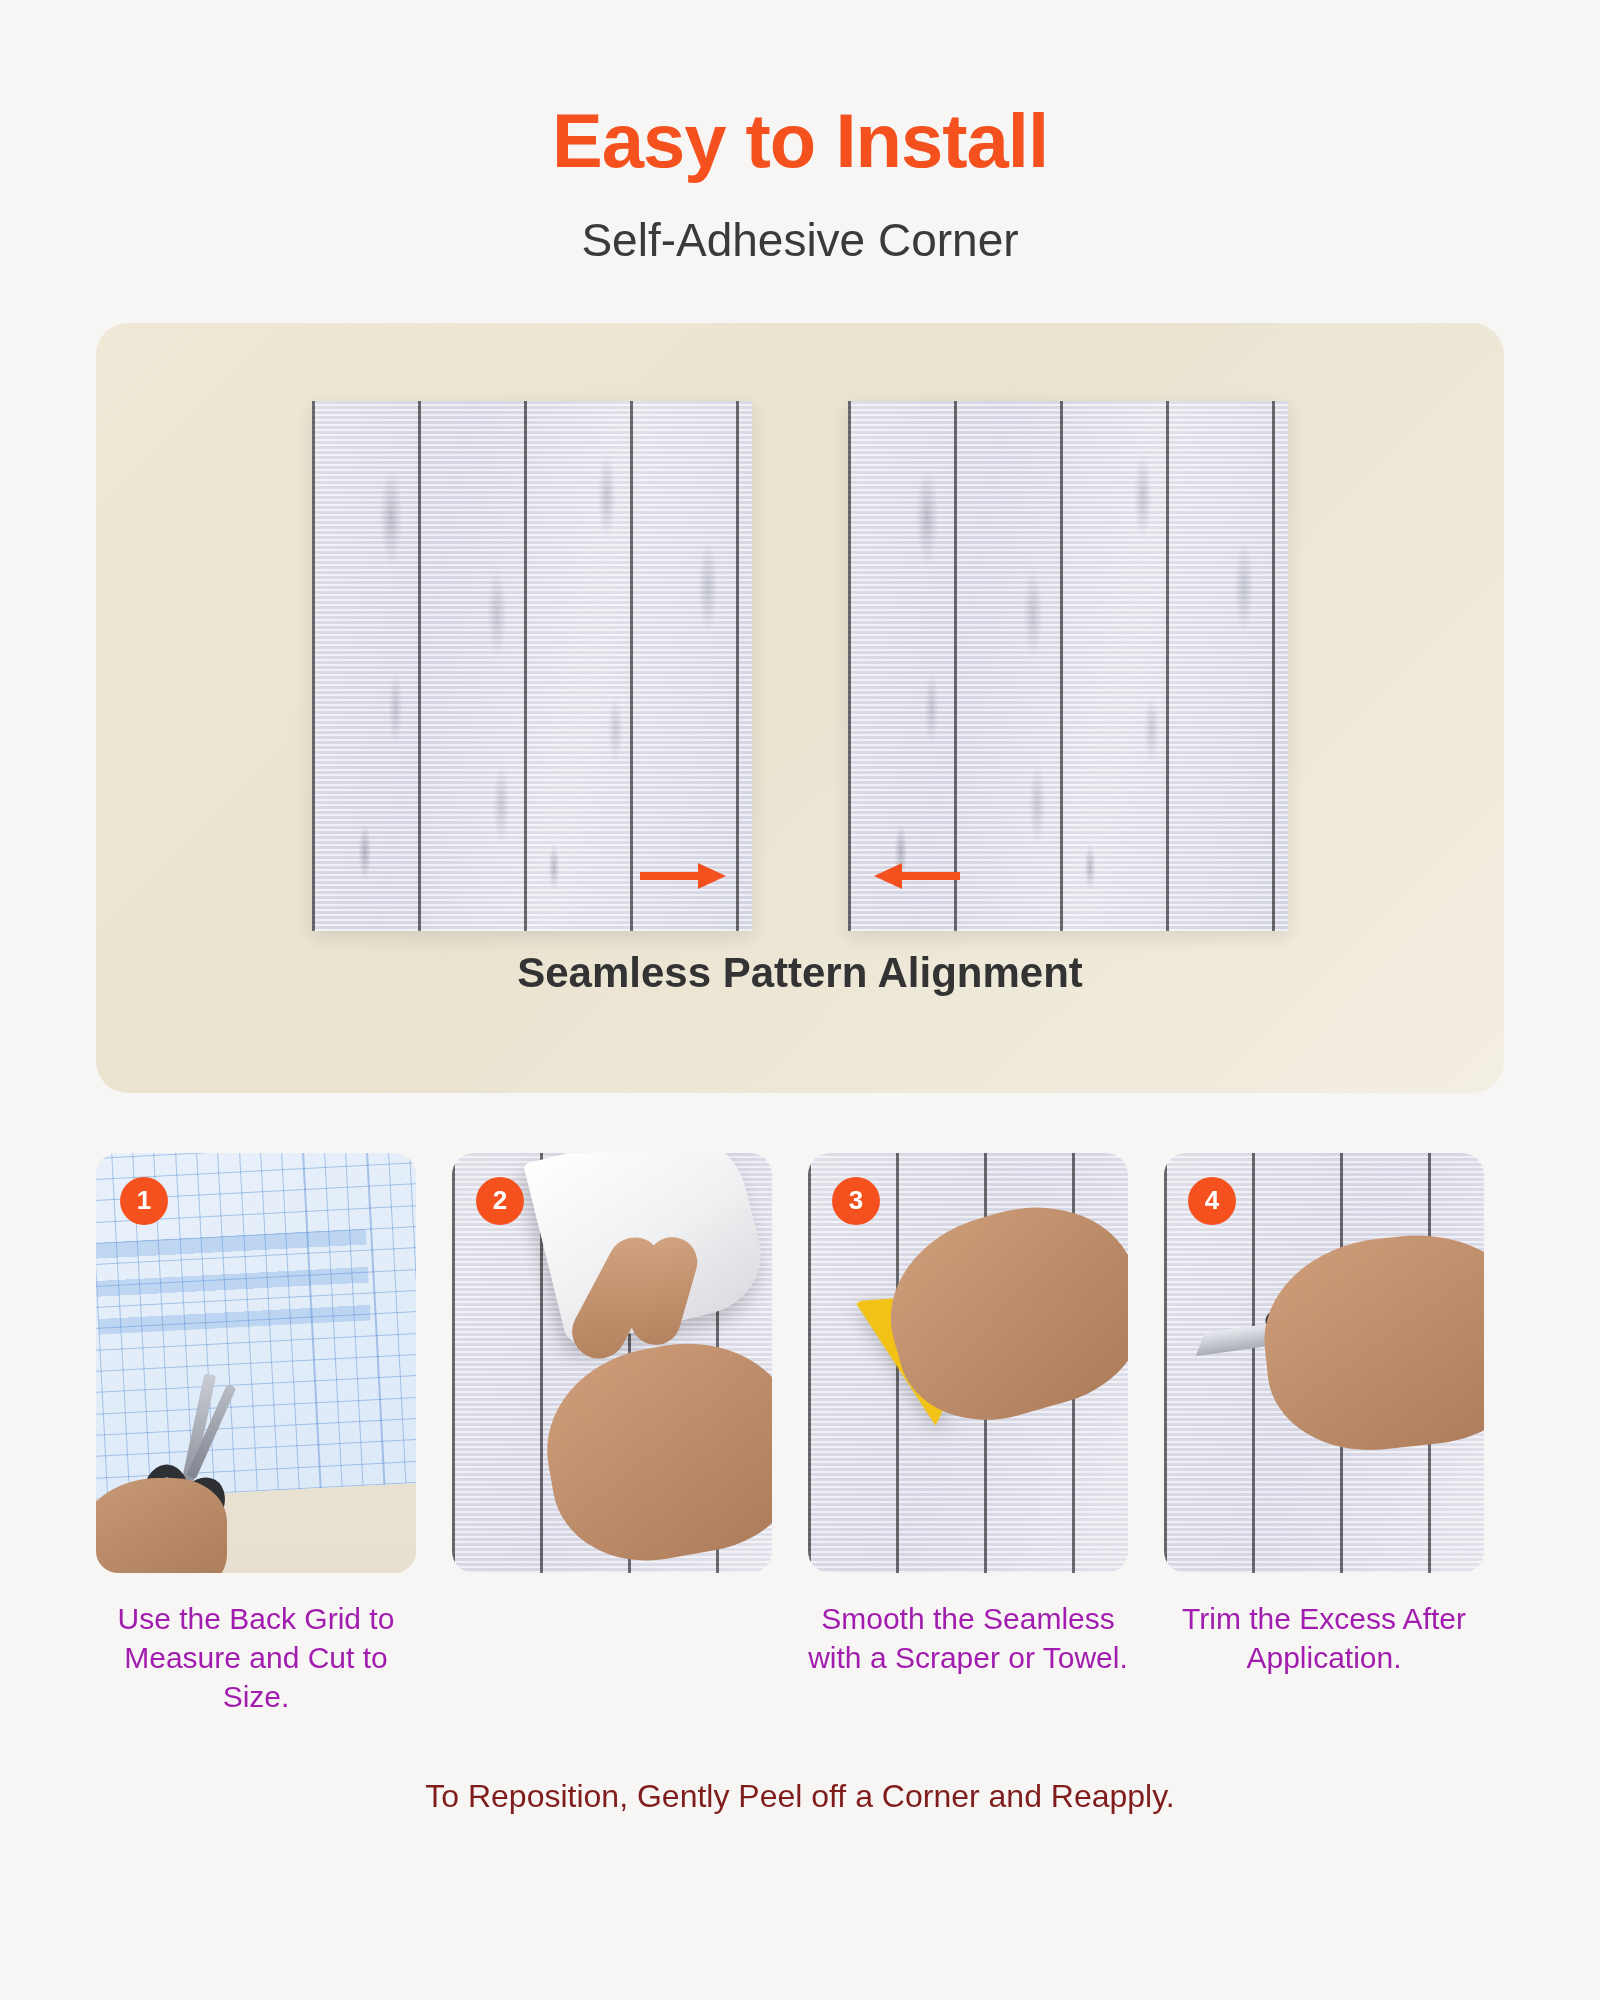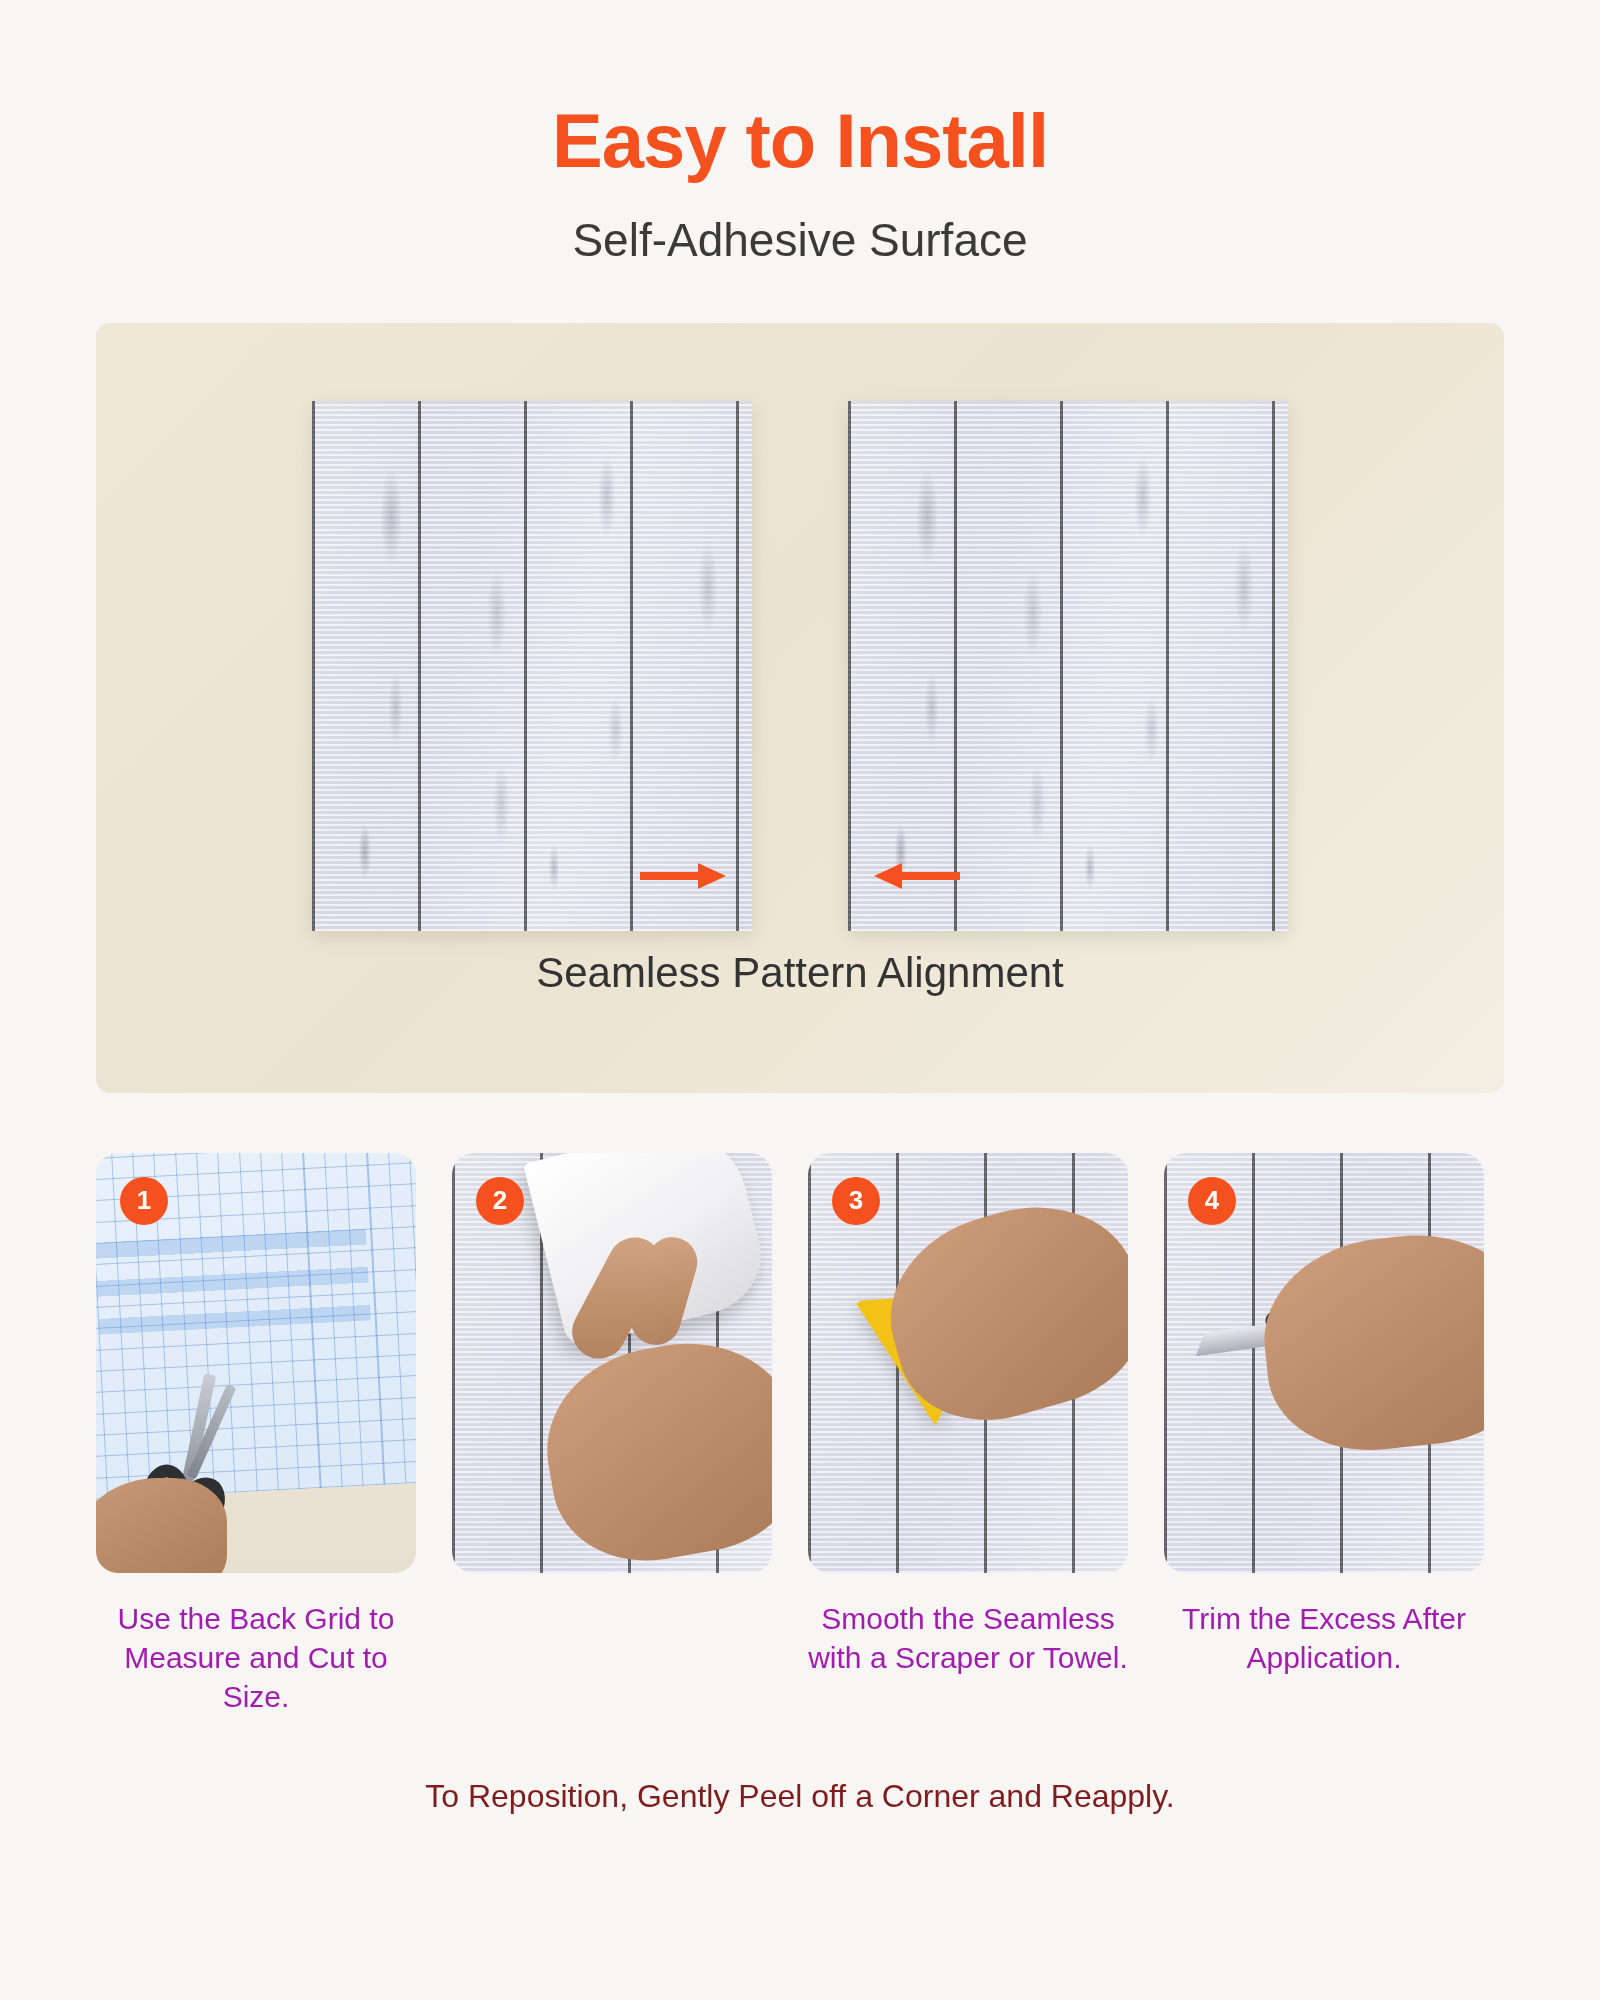--- a/index.html
+++ b/index.html
@@ -37,24 +37,25 @@
     text-align: center;
     font-size: 46px;
     font-weight: 400;
     color: #3a3a3a;
   }
 
   
   .hero {
     margin-top: 56px;
     height: 770px;
-    border-radius: 14px;
+    border-radius: 32px;
     background: linear-gradient(135deg, #efe8d6 0%, #eae3d0 45%, #f3eee2 100%);
     position: relative;
     overflow: hidden;
+    font-weight: bold;
   }
   .hero-inner {
     position: absolute;
     left: 0; right: 0;
     top: 78px;
     display: flex;
     justify-content: center;
     gap: 96px;
   }
   .swatch {
@@ -322,21 +323,21 @@
     font-size: 32px;
     color: #7f1d1d;
   }
 </style>
 </head>
 <body>
 
 <div class="page">
 
   <h1 class="title">Easy to Install</h1>
-  <h2 class="subtitle">Self-Adhesive Surface</h2>
+  <h2 class="subtitle">Self-Adhesive Corner</h2>
 
   <div class="hero">
     <div class="hero-inner">
 
       <div class="swatch">
         <div class="planks"></div>
         <div class="grain"></div>
         <div class="arrow right">
           <svg width="86" height="30" viewBox="0 0 86 30">
             <path d="M0 11 H58 V2 L86 15 L58 28 V19 H0 Z" fill="#f4511e"></path>

